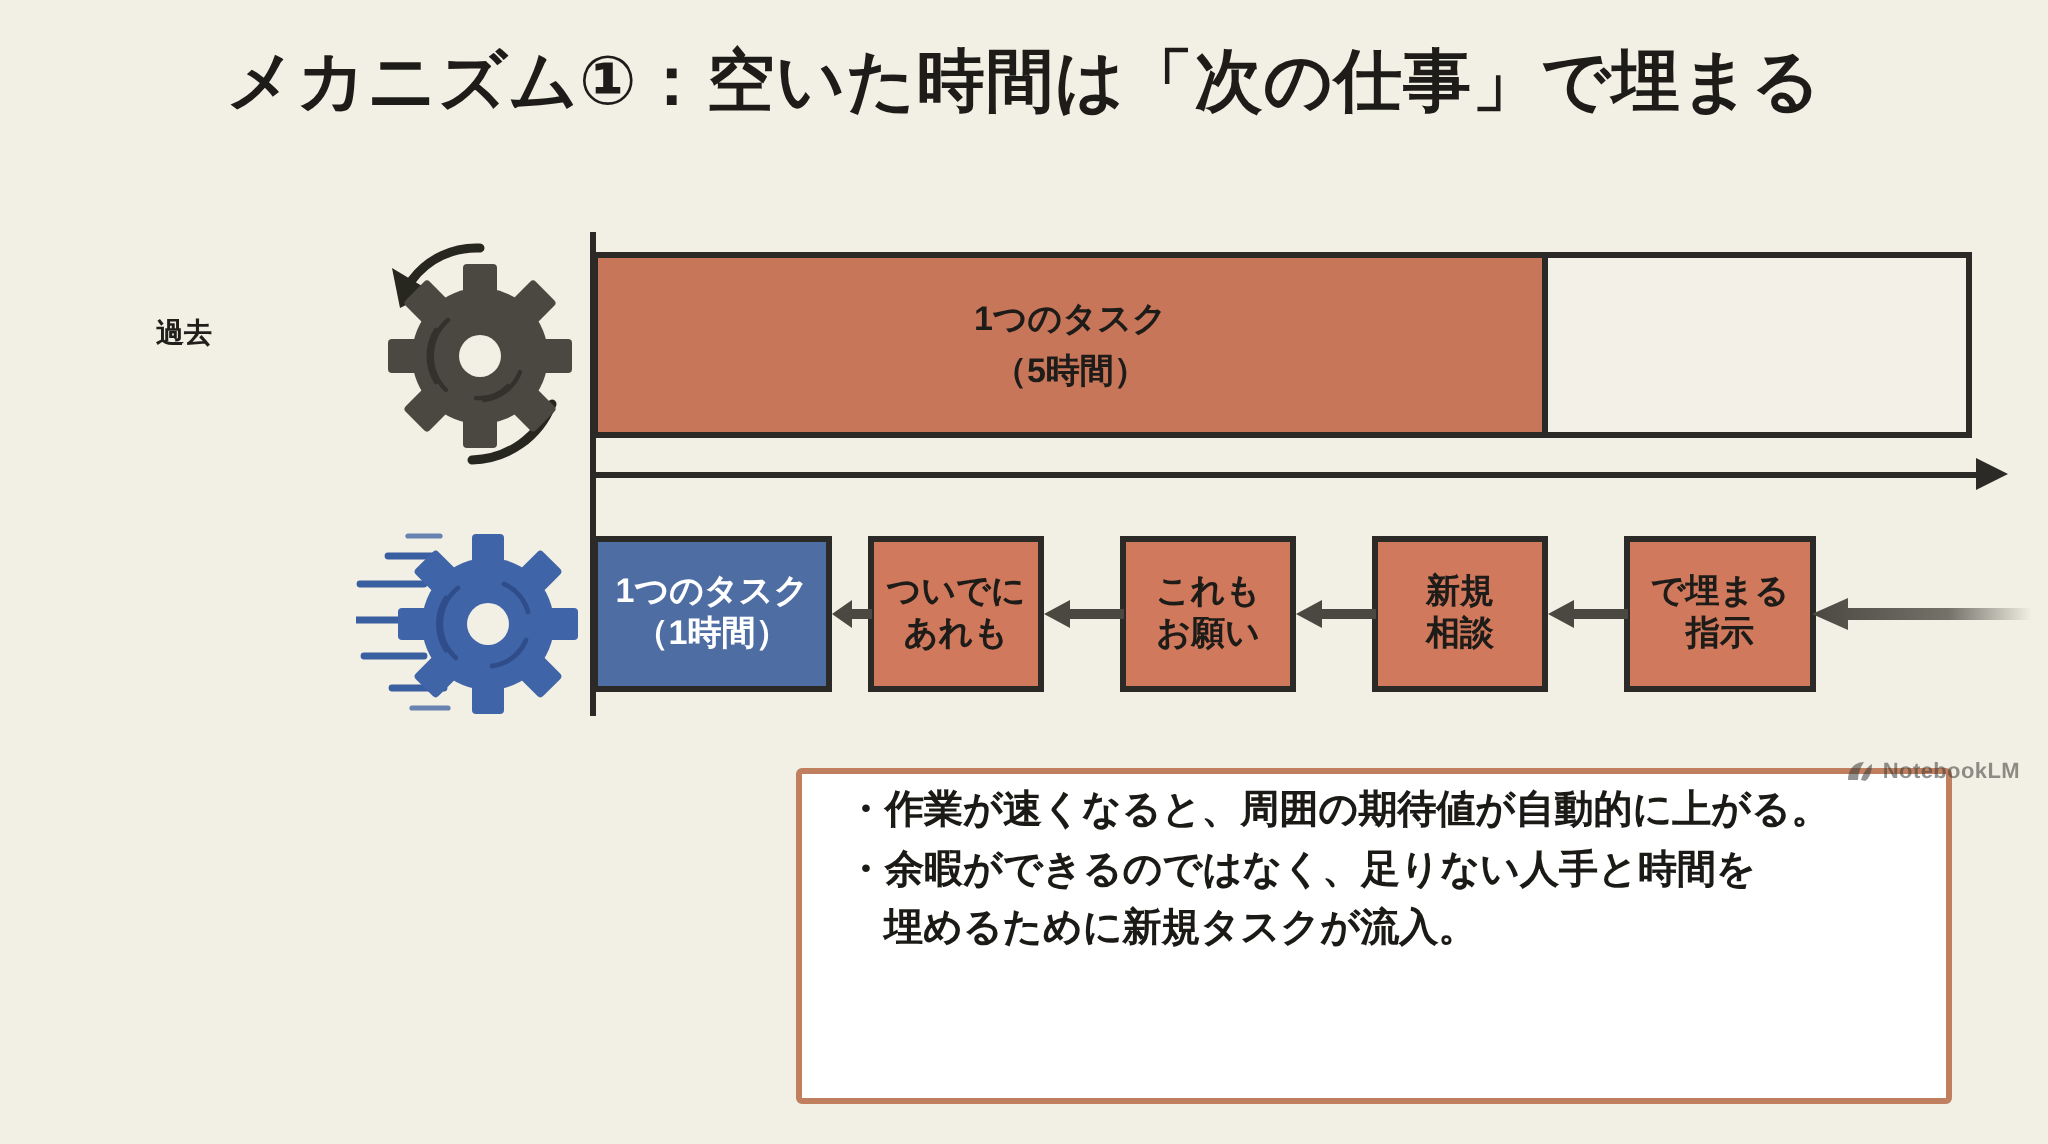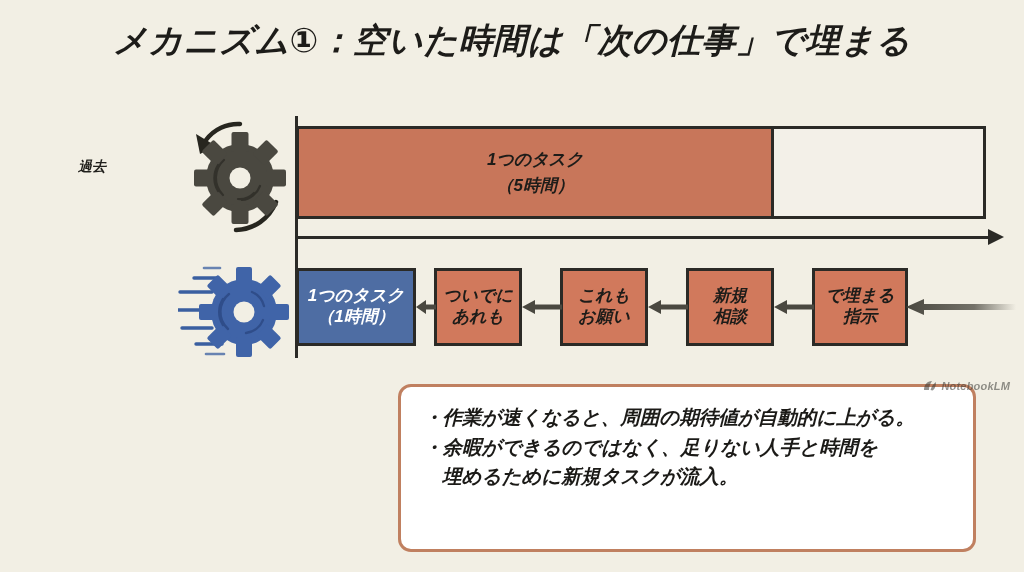--- a/index.html
+++ b/index.html
@@ -6,21 +6,20 @@
   html, body {
     width: 1024px; height: 572px;
     background: #f2efe4;
     font-family: "Liberation Sans", "DejaVu Sans", sans-serif;
     overflow: hidden;
   }
   #slide {
     position: relative;
     width: 1024px; height: 400px;
     background: #f2efe4;
-    font-style: italic;
   }
 
   
   #title {
     position: absolute;
     top: 18px; left: 0; width: 1024px;
     text-align: center;
     font-size: 34px;
     font-weight: bold;
     letter-spacing: 0.5px;
@@ -136,22 +135,22 @@
   #arrow-4 { left: 774px; width: 40px; }
   #arrow-in { left: 906px; top: 299px; width: 110px; height: 16px; }
 
   
   #callout {
     position: absolute;
     left: 398px; top: 384px;
     width: 578px; height: 168px;
     background: #ffffff;
     border: 3px solid #c08060;
-    border-radius: 13px;
-    padding: 16px 22px 10px 22px;
+    border-radius: 3px;
+    padding: 4px 22px 10px 22px;
   }
   .callout-line {
     font-size: 19.5px;
     font-weight: bold;
     color: #1b1a17;
     line-height: 1.52;
     white-space: nowrap;
   }
   .callout-line.indent { padding-left: 19px; }
 

